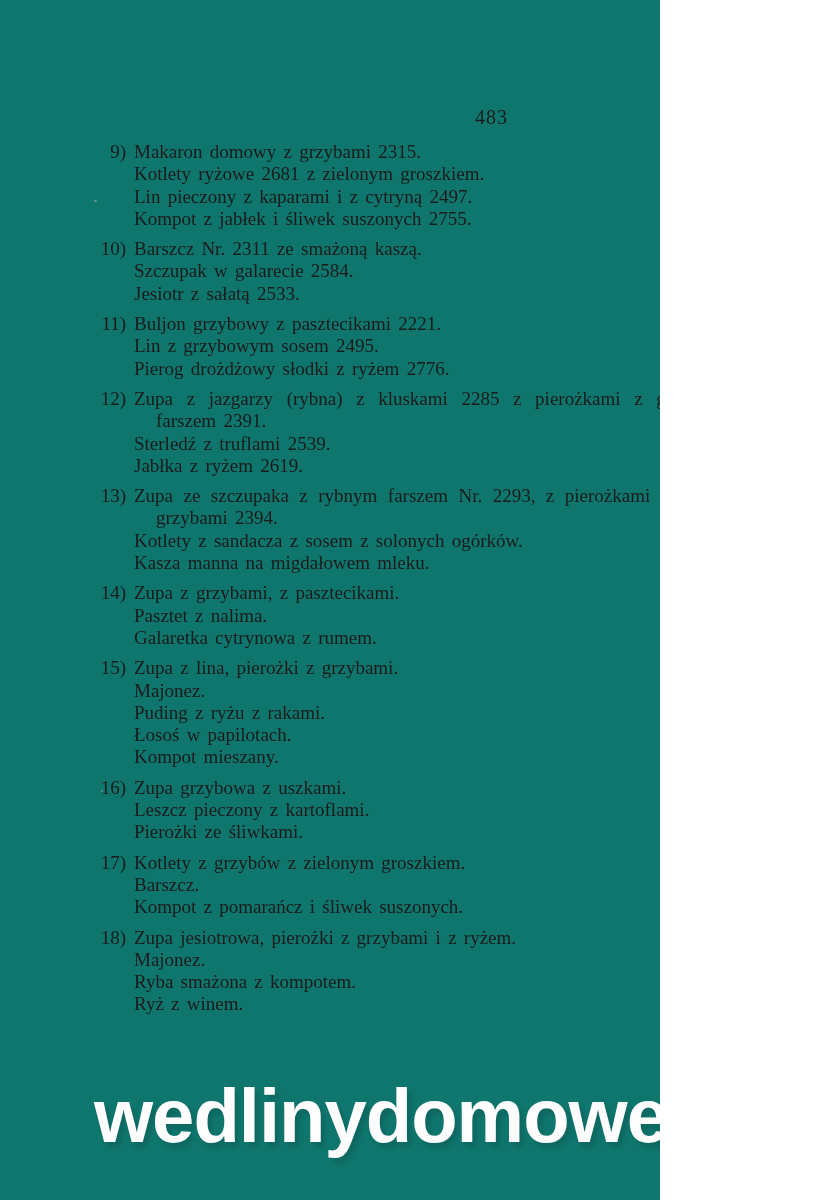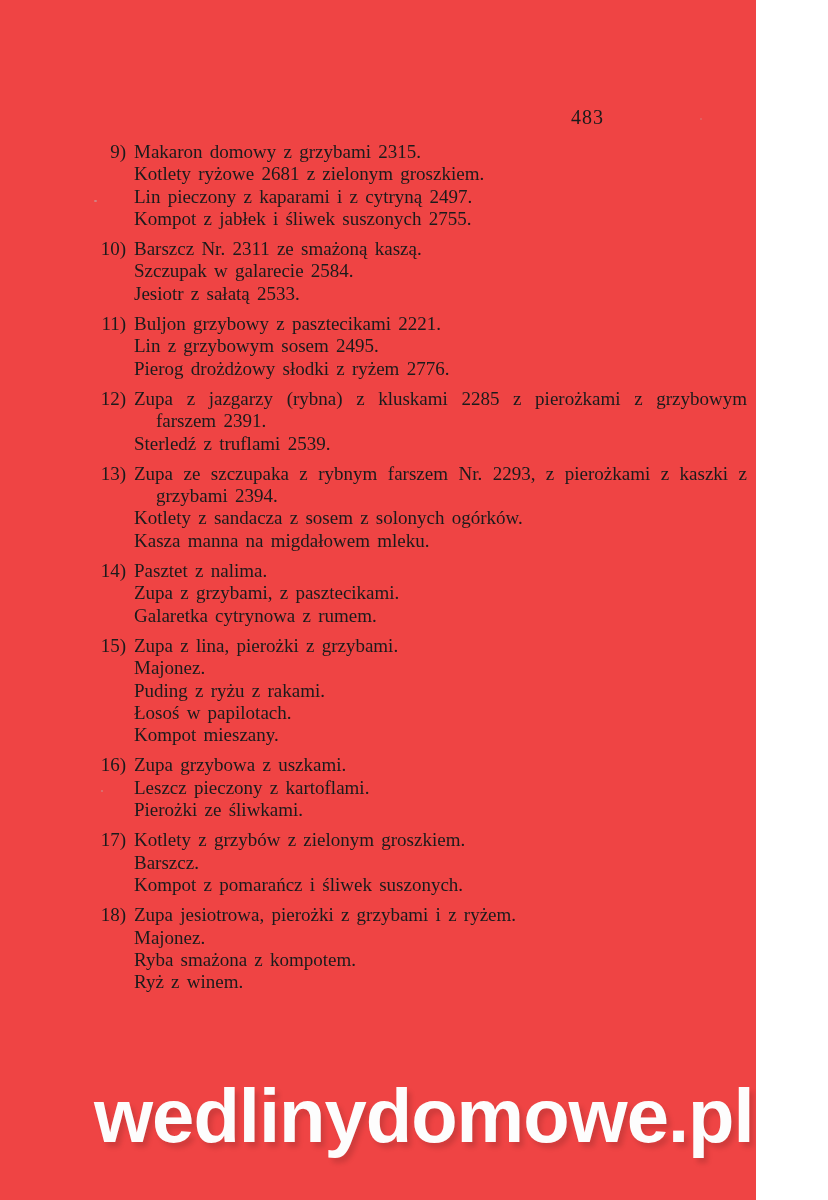--- a/index.html
+++ b/index.html
@@ -2,23 +2,23 @@
 <html><head>
 <meta charset="utf-8">
 <style>
   html, body {
     margin: 0;
     padding: 0;
     background: #ffffff;
   }
   .page {
     position: relative;
-    width: 756px;
+    width: 660px;
     height: 1200px;
-    background: #ef4444;
+    background: #0f766e;
     overflow: hidden;
     font-family: "Liberation Serif", serif;
     color: #1b1b1b;
   }
   .page-number {
     position: absolute;
     top: 106px;
     right: 152px;
     font-size: 20px;
     letter-spacing: 1px;
@@ -106,35 +106,36 @@
           <p class="dish">Buljon grzybowy z pasztecikami 2221.</p>
           <p class="dish">Lin z grzybowym sosem 2495.</p>
           <p class="dish">Pierog drożdżowy słodki z ryżem 2776.</p>
         </div>
       </div>
       <div class="menu-item">
         <div class="item-number">12)</div>
         <div class="item-dishes">
           <p class="dish">Zupa z jazgarzy (rybna) z kluskami 2285 z pierożkami z grzybowym farszem 2391.</p>
           <p class="dish">Sterledź z truflami 2539.</p>
+          <p class="dish">Jabłka z ryżem 2619.</p>
         </div>
       </div>
       <div class="menu-item">
         <div class="item-number">13)</div>
         <div class="item-dishes">
           <p class="dish">Zupa ze szczupaka z rybnym farszem Nr. 2293, z pierożkami z kaszki z grzybami 2394.</p>
           <p class="dish">Kotlety z sandacza z sosem z solonych ogórków.</p>
           <p class="dish">Kasza manna na migdałowem mleku.</p>
         </div>
       </div>
       <div class="menu-item">
         <div class="item-number">14)</div>
         <div class="item-dishes">
+          <p class="dish">Zupa z grzybami, z pasztecikami.</p>
           <p class="dish">Pasztet z nalima.</p>
-          <p class="dish">Zupa z grzybami, z pasztecikami.</p>
           <p class="dish">Galaretka cytrynowa z rumem.</p>
         </div>
       </div>
       <div class="menu-item">
         <div class="item-number">15)</div>
         <div class="item-dishes">
           <p class="dish">Zupa z lina, pierożki z grzybami.</p>
           <p class="dish">Majonez.</p>
           <p class="dish">Puding z ryżu z rakami.</p>
           <p class="dish">Łosoś w papilotach.</p>

